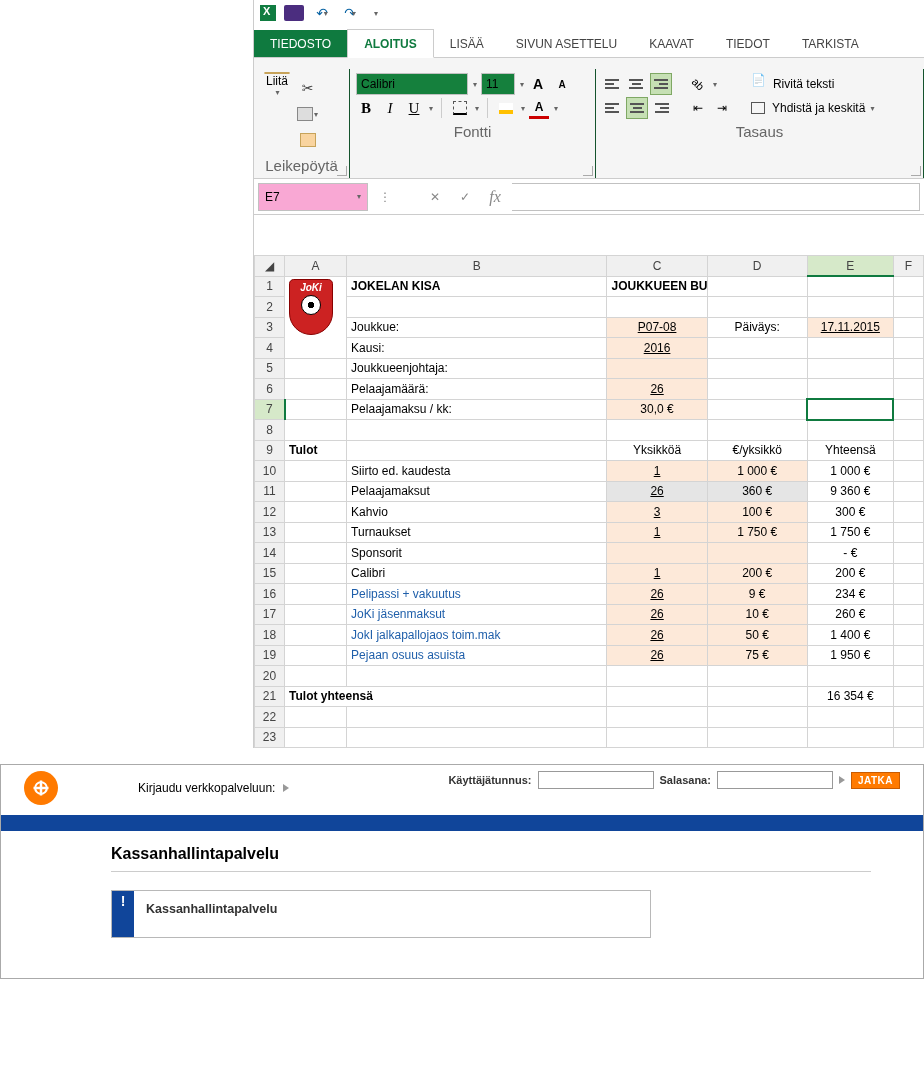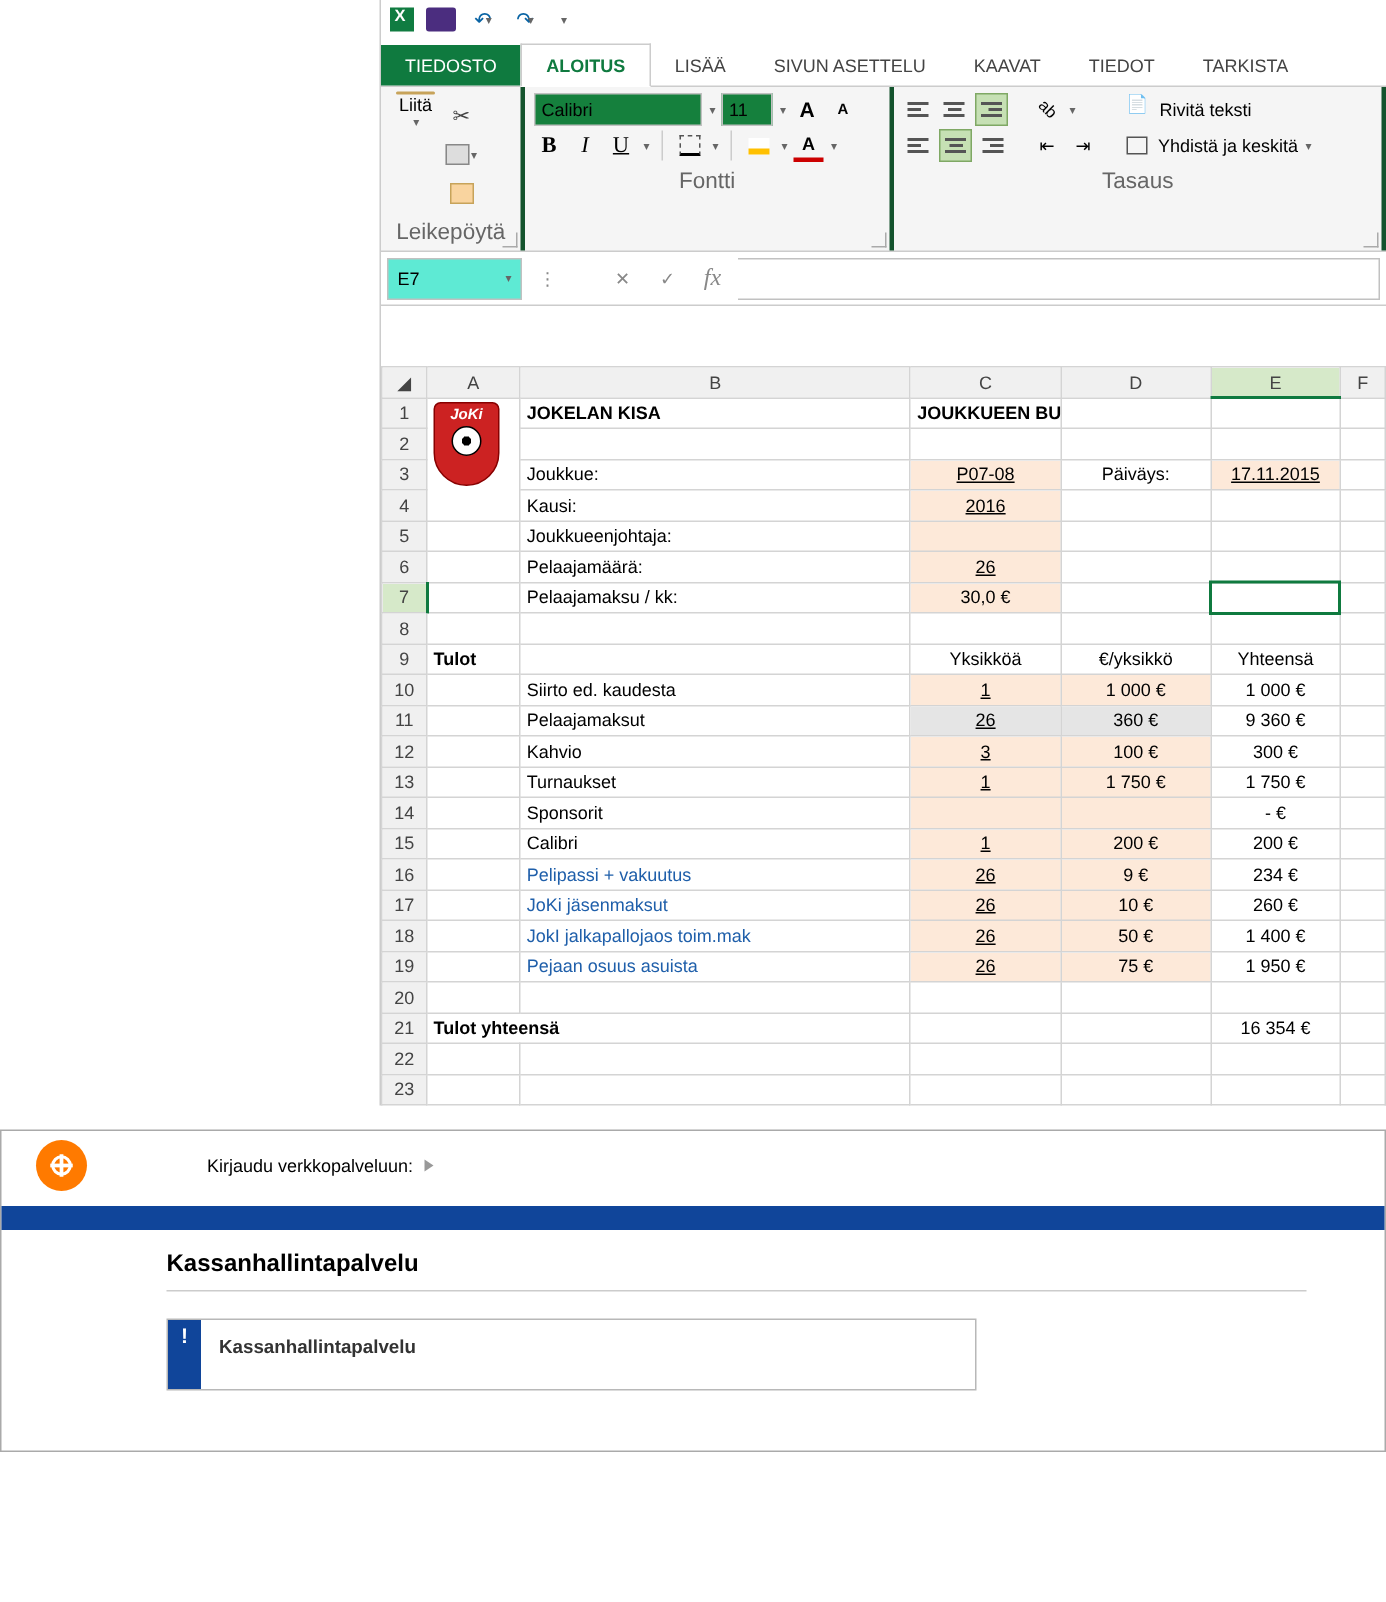--- a/index.html
+++ b/index.html
@@ -13,21 +13,21 @@
   .qat .save-icon { width:16px; height:16px; background:#4b2d7f; border-radius:2px; position:relative; }
   .qat .arrow { color:#0a64a4; font-size:14px; }
   .qat .split-drop { color:#666; font-size:8px; margin-left:-4px; }
 
   .tabs { display:flex; align-items:flex-end; background:#fff; border-bottom:1px solid #ccc; height:32px; }
   .tab { padding:7px 16px 6px; font-size:12px; color:#444; cursor:pointer; }
   .tab.active-file { background:#0f7a3f; color:#fff; }
   .tab.active-home { border:1px solid #ccc; border-bottom:1px solid #fff; background:#fff; color:#0f7a3f; font-weight:bold; position:relative; top:1px; }
 
   .ribbon { display:flex; background:#f5f5f5; border-bottom:1px solid #ccc; }
-  .group { border-right:3px solid #14532d; padding:4px 6px 2px; position:relative; }
+  .group { border-right:1px solid #14532d; padding:4px 6px 2px; position:relative;margin-top:11px; }
   .group-label { text-align:center; font-size:15px; color:#666; padding:2px 0; }
   .grp-row { display:flex; align-items:center; gap:4px; margin-bottom:2px; }
   .btn { display:inline-flex; align-items:center; justify-content:center; min-width:20px; height:22px; padding:0 3px; cursor:pointer; }
   .paste-big { display:flex; flex-direction:column; align-items:center; padding:2px 4px; }
   .clipboard-icon { width:26px; height:32px; background:#f6e7b4; border:1px solid #c7a35a; border-radius:2px; }
   .scissors { color:#444; font-size:14px; }
   .copy-icon { width:16px; height:14px; background:#ddd; border:1px solid #888; }
   .fmt-painter { width:16px; height:14px; background:#f9d49f; border:1px solid #c7a35a; }
   .font-box { height:22px; border:1px solid #c1c1c1; background:#15803d; font-size:12px; padding:1px 4px; }
   .font-name { width:112px; }
@@ -47,21 +47,21 @@
   .align-icon.r span:nth-child(2){width:9px;margin-left:auto;}
   .orient { transform:rotate(45deg); font-size:11px; }
   .wrap-icon { display:inline-block; }
   .merge-icon { width:14px; height:12px; border:1px solid #555; }
   .sel { background:#c6e0b4; border:1px solid #7fa864; }
   .drop-caret { font-size:8px; color:#666; margin-left:1px; }
   .launcher { position:absolute; right:2px; bottom:2px; width:10px; height:10px; border:1px solid #aaa; border-top:none; border-left:none; }
 
   
   .fbar { display:flex; align-items:center; height:36px; border-bottom:1px solid #ccc; padding:4px 4px; gap:4px; }
-  .namebox { width:90px; height:28px; border:1px solid #c1c1c1; background:#5eead4; display:flex; align-items:center; padding:0 6px; justify-content:space-between; }
+  .namebox { width:110px; height:28px; border:1px solid #c1c1c1; background:#f9a8d4; display:flex; align-items:center; padding:0 6px; justify-content:space-between; }
   .fbar-btn { width:26px; height:26px; display:flex; align-items:center; justify-content:center; color:#888; }
   .fx { font-style:italic; font-family:serif; font-size:16px; }
   .formula-input { flex:1; height:28px; border:1px solid #c1c1c1; border-left:none; background:#fff; }
 
   
   .sheet-wrap { position:relative; }
   table.grid { border-collapse:collapse; width:100%; table-layout:fixed; }
   .grid th, .grid td { border:1px solid #d4d4d4; height:20.5px; font-size:12px; padding:0 4px; white-space:nowrap; overflow:hidden; }
   .grid thead th { background:#f0f0f0; font-weight:normal; color:#444; text-align:center; }
   .grid thead th.sel-col { background:#d6e9c9; border-bottom:2px solid #0f7a3f; }
@@ -526,20 +526,28 @@
             <circle cx="12" cy="12" r="7" fill="none" stroke="#fff" stroke-width="2.5"></circle>
             <rect x="10.5" y="3" width="3" height="18" fill="#fff"></rect>
             <rect x="3" y="10.5" width="18" height="3" fill="#fff"></rect>
           </svg>
       </div>
       <div style="padding-left:70px;">
         <span>Kirjaudu verkkopalveluun:</span>
         <span class="arrow-tri" style="display:inline-block;margin-left:4px;"></span>
       </div>
     </div>
+    <div class="login-row">
+      <label>Käyttäjätunnus:</label>
+      <input type="text" style="">
+      <label>Salasana:</label>
+      <input type="password" style="">
+      <span class="arrow-tri"></span>
+      <span class="jatka-btn">JATKA</span>
+    </div>
   </div>
   <div class="bank-bluebar"></div>
   <div class="bank-body">
     <div class="bank-title">Kassanhallintapalvelu</div>
     <div class="notice">
       <div class="notice-bar">!</div>
       <div class="notice-body">
         <h4>Kassanhallintapalvelu</h4>
       </div>
     </div>

